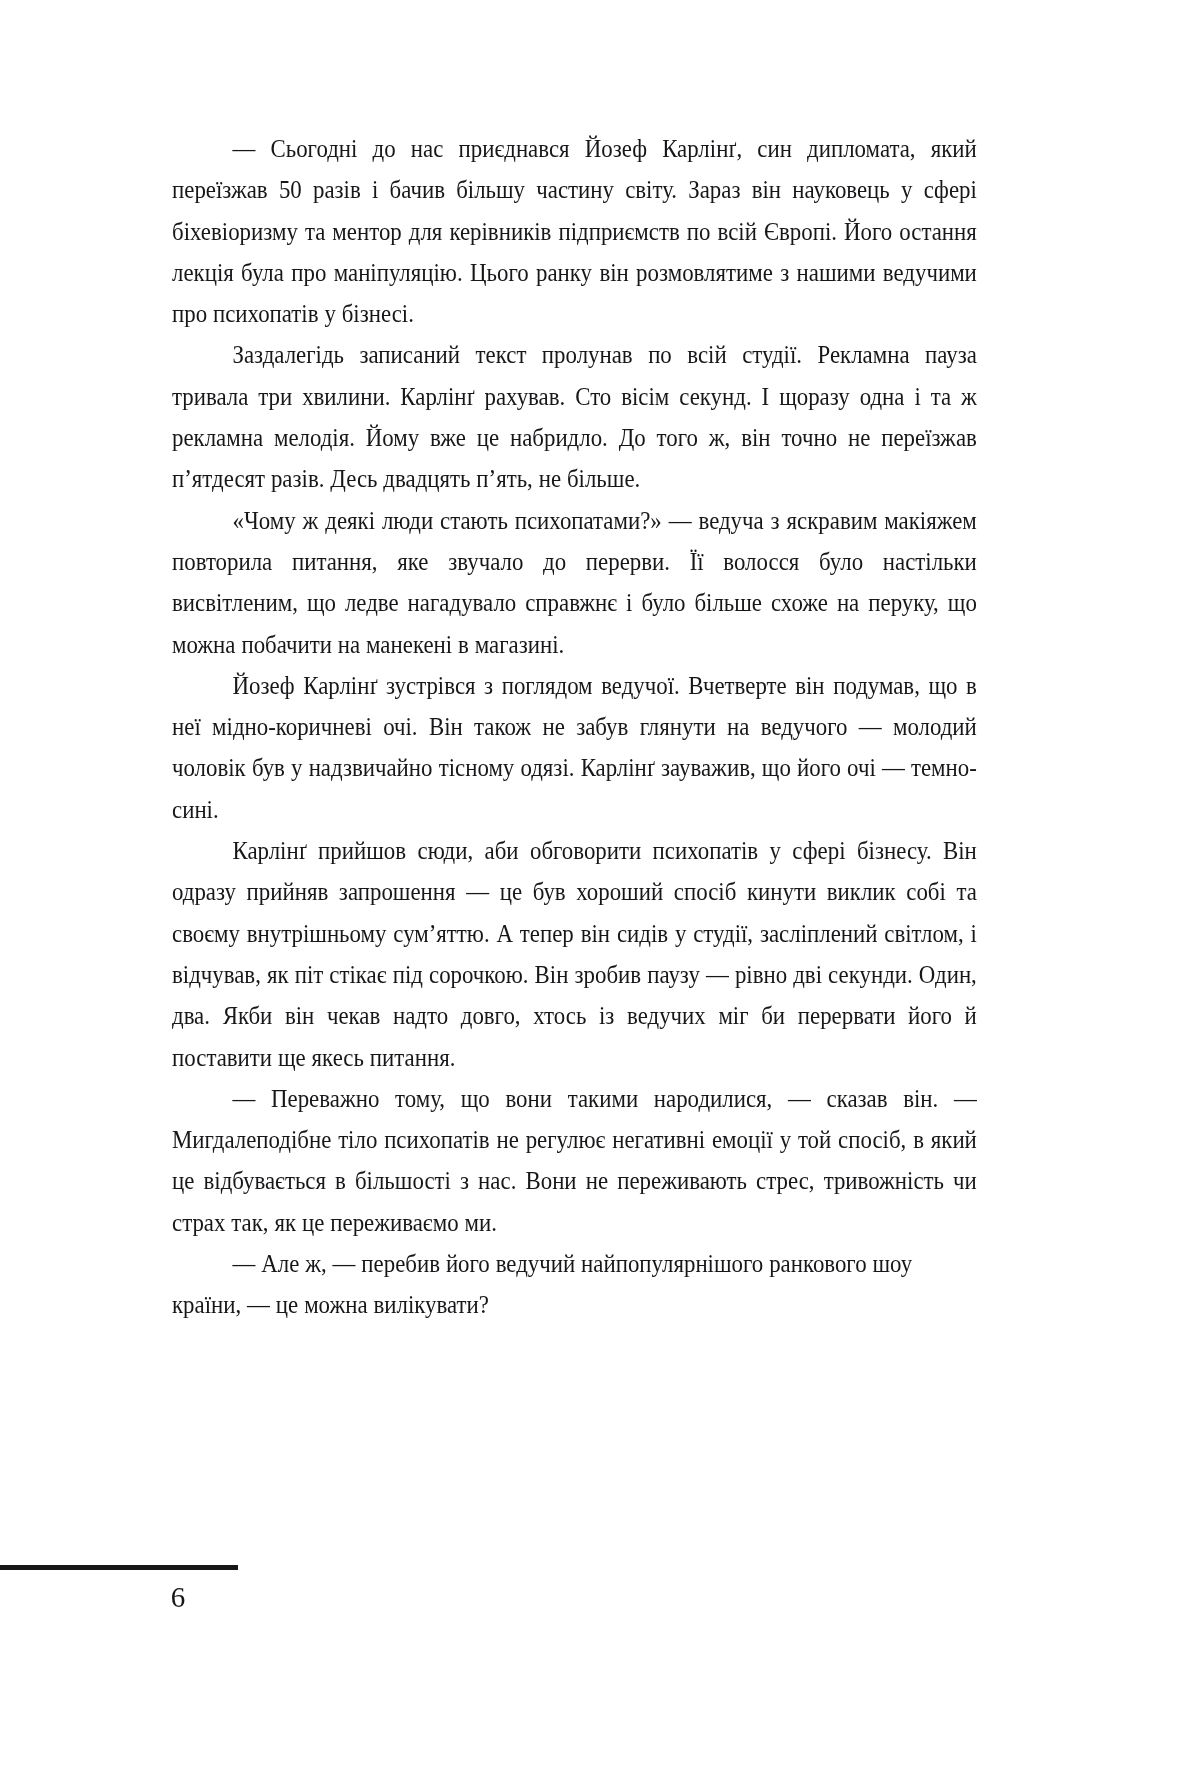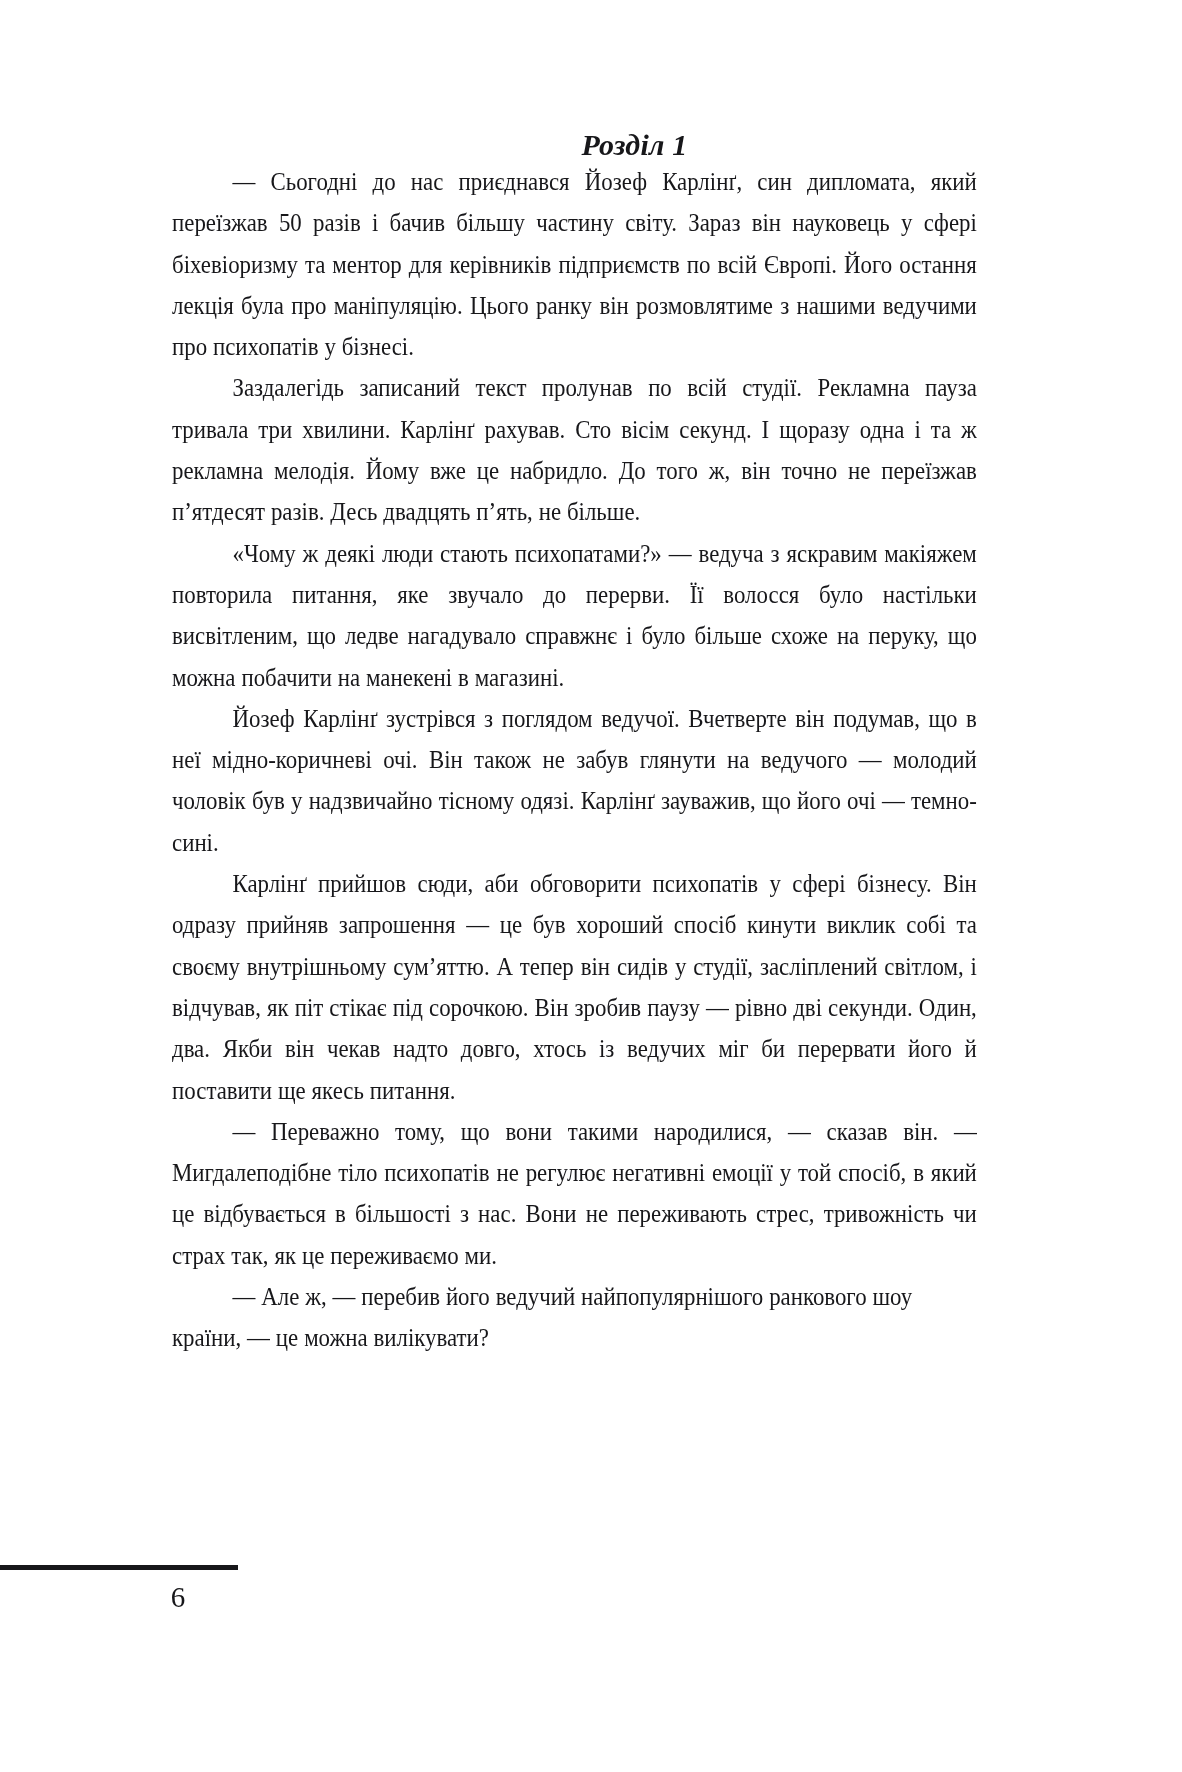--- a/index.html
+++ b/index.html
@@ -97,21 +97,20 @@
     box-sizing: border-box;
   }
 </style>
 </head>
 <body>
 
 <div class="page">
 
   <div class="textblock">
 
-    <h1 class="chapter-title">Розділ 1</h1>
 
 
     <div class="body-copy">
       <p>— Сьогодні до нас приєднався Йозеф Карлінґ, син дипломата, який переїзжав 50 разів і бачив більшу частину світу. Зараз він науковець у сфері біхевіоризму та ментор для керівників підприємств по всій Європі. Його остання лекція була про маніпуляцію. Цього ранку він розмовлятиме з нашими ведучими про психопатів у бізнесі.</p>
       <p>Заздалегідь записаний текст пролунав по всій студії. Рекламна пауза тривала три хвилини. Карлінґ рахував. Сто вісім секунд. І щоразу одна і та ж рекламна мелодія. Йому вже це набридло. До того ж, він точно не переїзжав п’ятдесят разів. Десь двадцять п’ять, не більше.</p>
       <p>«Чому ж деякі люди стають психопатами?» — ведуча з яскравим макіяжем повторила питання, яке звучало до перерви. Її волосся було настільки висвітленим, що ледве нагадувало справжнє і було більше схоже на перуку, що можна побачити на манекені в магазині.</p>
       <p>Йозеф Карлінґ зустрівся з поглядом ведучої. Вчетверте він подумав, що в неї мідно-коричневі очі. Він також не забув глянути на ведучого — молодий чоловік був у надзвичайно тісному одязі. Карлінґ зауважив, що його очі — темно-сині.</p>
       <p>Карлінґ прийшов сюди, аби обговорити психопатів у сфері бізнесу. Він одразу прийняв запрошення — це був хороший спосіб кинути виклик собі та своєму внутрішньому сум’яттю. А тепер він сидів у студії, засліплений світлом, і відчував, як піт стікає під сорочкою. Він зробив паузу — рівно дві секунди. Один, два. Якби він чекав надто довго, хтось із ведучих міг би перервати його й поставити ще якесь питання.</p>
       <p>— Переважно тому, що вони такими народилися, — сказав він. — Мигдалеподібне тіло психопатів не регулює негативні емоції у той спосіб, в який це відбувається в більшості з нас. Вони не переживають стрес, тривожність чи страх так, як це переживаємо ми.</p>
       <p>— Але ж, — перебив його ведучий найпопулярнішого ранкового шоу країни, — це можна вилікувати?</p>

